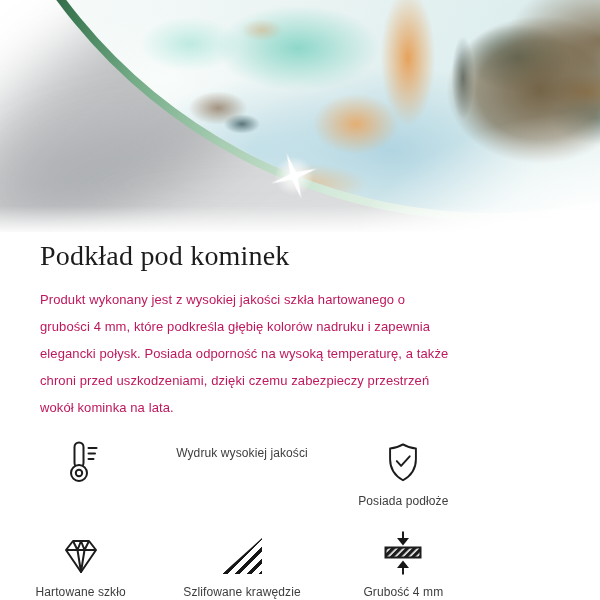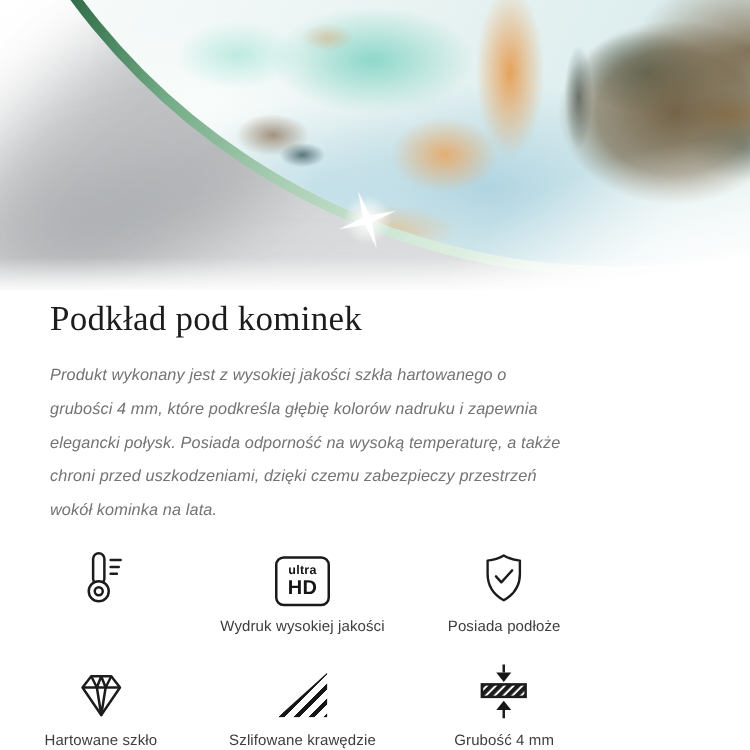--- a/index.html
+++ b/index.html
@@ -61,21 +61,21 @@
   }
   .sparkle svg{position:absolute;inset:0;filter:blur(.5px);}
 
   
   .title{
     margin:6px 40px 0;font-family:"Liberation Serif","DejaVu Serif",serif;
     font-weight:400;font-size:28px;line-height:36px;color:#1c1c1e;letter-spacing:.2px;
   }
   .title span{display:block;}
   .desc{
-    margin:12px 26px 0 40px;font-size:13px;line-height:27px;color:#737373;letter-spacing:.1px;font-style:italic;
+    margin:12px 26px 0 40px;font-size:13px;line-height:27px;color:#be185d;letter-spacing:.1px;
   }
 
   
   .features{display:grid;grid-template-columns:repeat(3,1fr);row-gap:20px;margin-top:16px;}
   .feature{display:flex;flex-direction:column;align-items:center;}
   .icon-box{height:48px;display:flex;align-items:flex-end;justify-content:center;}
   .feature-label{margin-top:9px;font-size:12px;color:#3d3d3d;letter-spacing:.1px;}
   .icon-box svg{stroke:#1c1c1c;fill:none;stroke-width:2;}
 
   .uhd{
@@ -126,26 +126,20 @@
           <circle cx="20" cy="34" r="8" fill="#ffffff"></circle>
           <circle cx="20" cy="34" r="3.2"></circle>
           <line x1="29.5" y1="9" x2="37.5" y2="9"></line>
           <line x1="29.5" y1="14.5" x2="36" y2="14.5"></line>
           <line x1="29.5" y1="20" x2="34.5" y2="20"></line>
         </svg>
       </div>
     </div>
 
     <div class="feature">
-      <div class="icon-box">
-        <div class="uhd">
-          <span class="top">ultra</span>
-          <span class="bottom">HD</span>
-        </div>
-      </div>
       <div class="feature-label">Wydruk wysokiej jakości</div>
     </div>
 
     <div class="feature">
       <div class="icon-box">
         <svg width="44" height="44" viewBox="0 0 44 46" stroke-linecap="round" stroke-linejoin="round">
           <path d="M22 3.5 C26 6 30.5 7.3 35.5 7.8 V19 C35.5 29.5 30 36.5 22 41 C14 36.5 8.5 29.5 8.5 19 V7.8 C13.5 7.3 18 6 22 3.5 Z"></path>
           <path d="M15.5 21 L20 26 L29 16"></path>
         </svg>
       </div>

